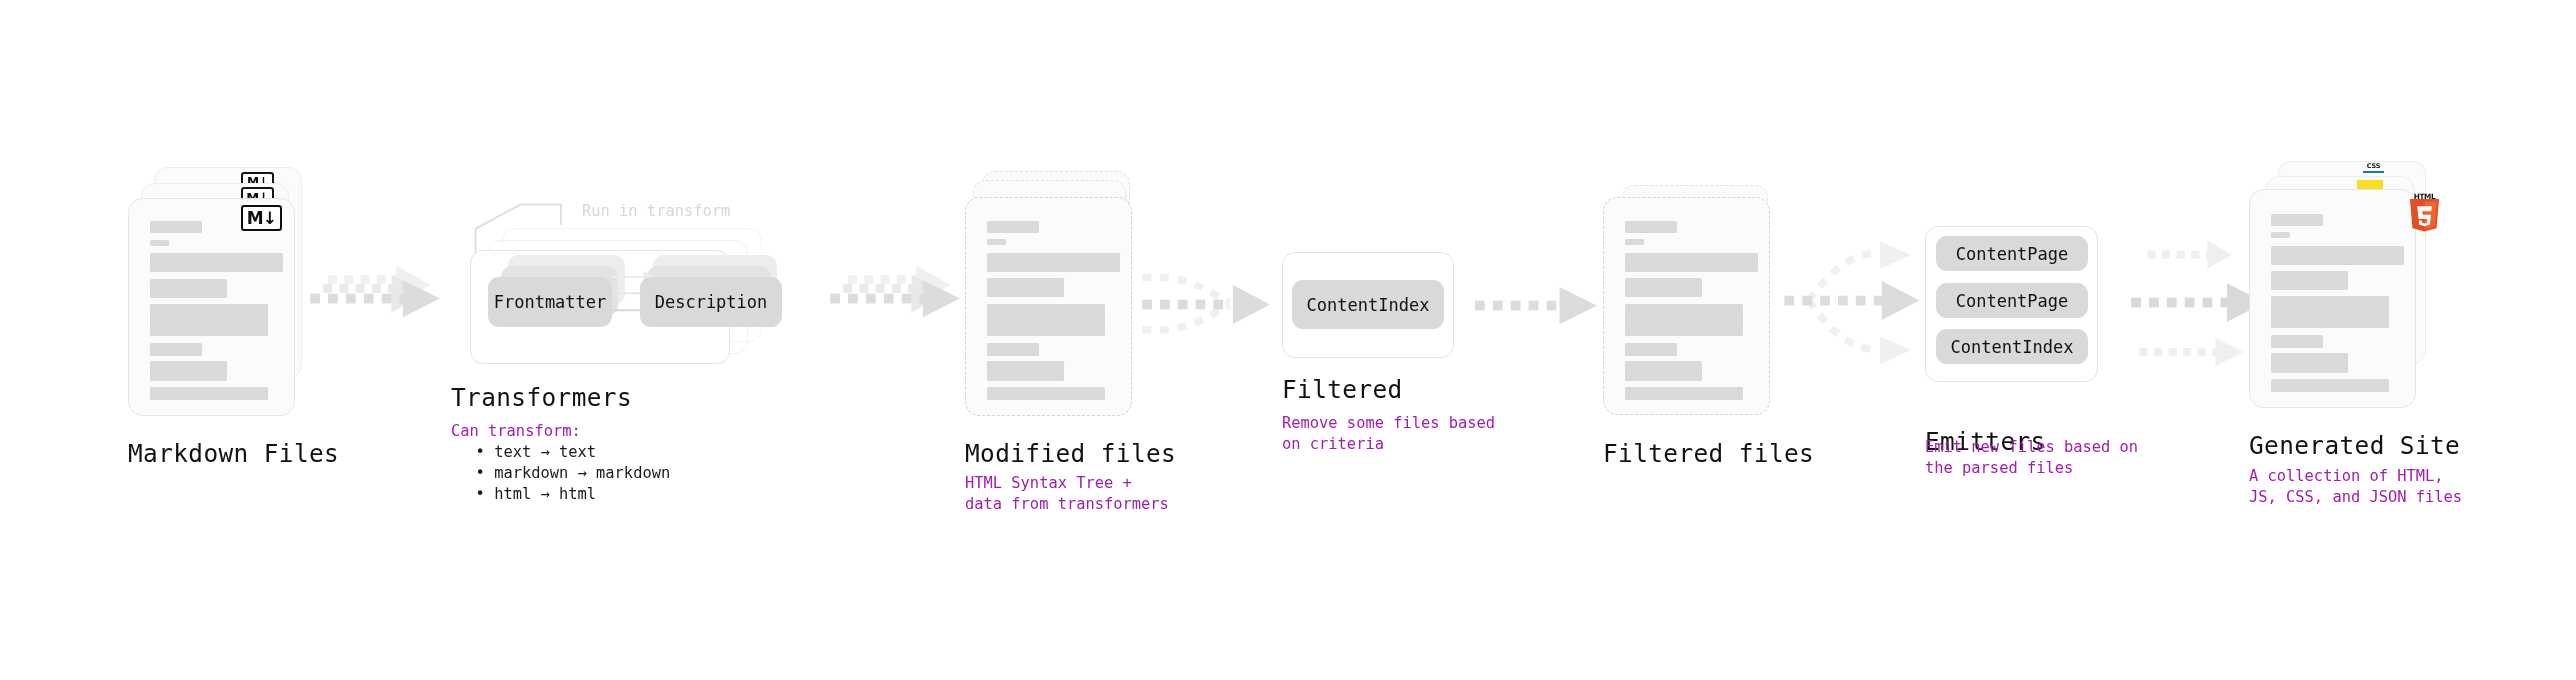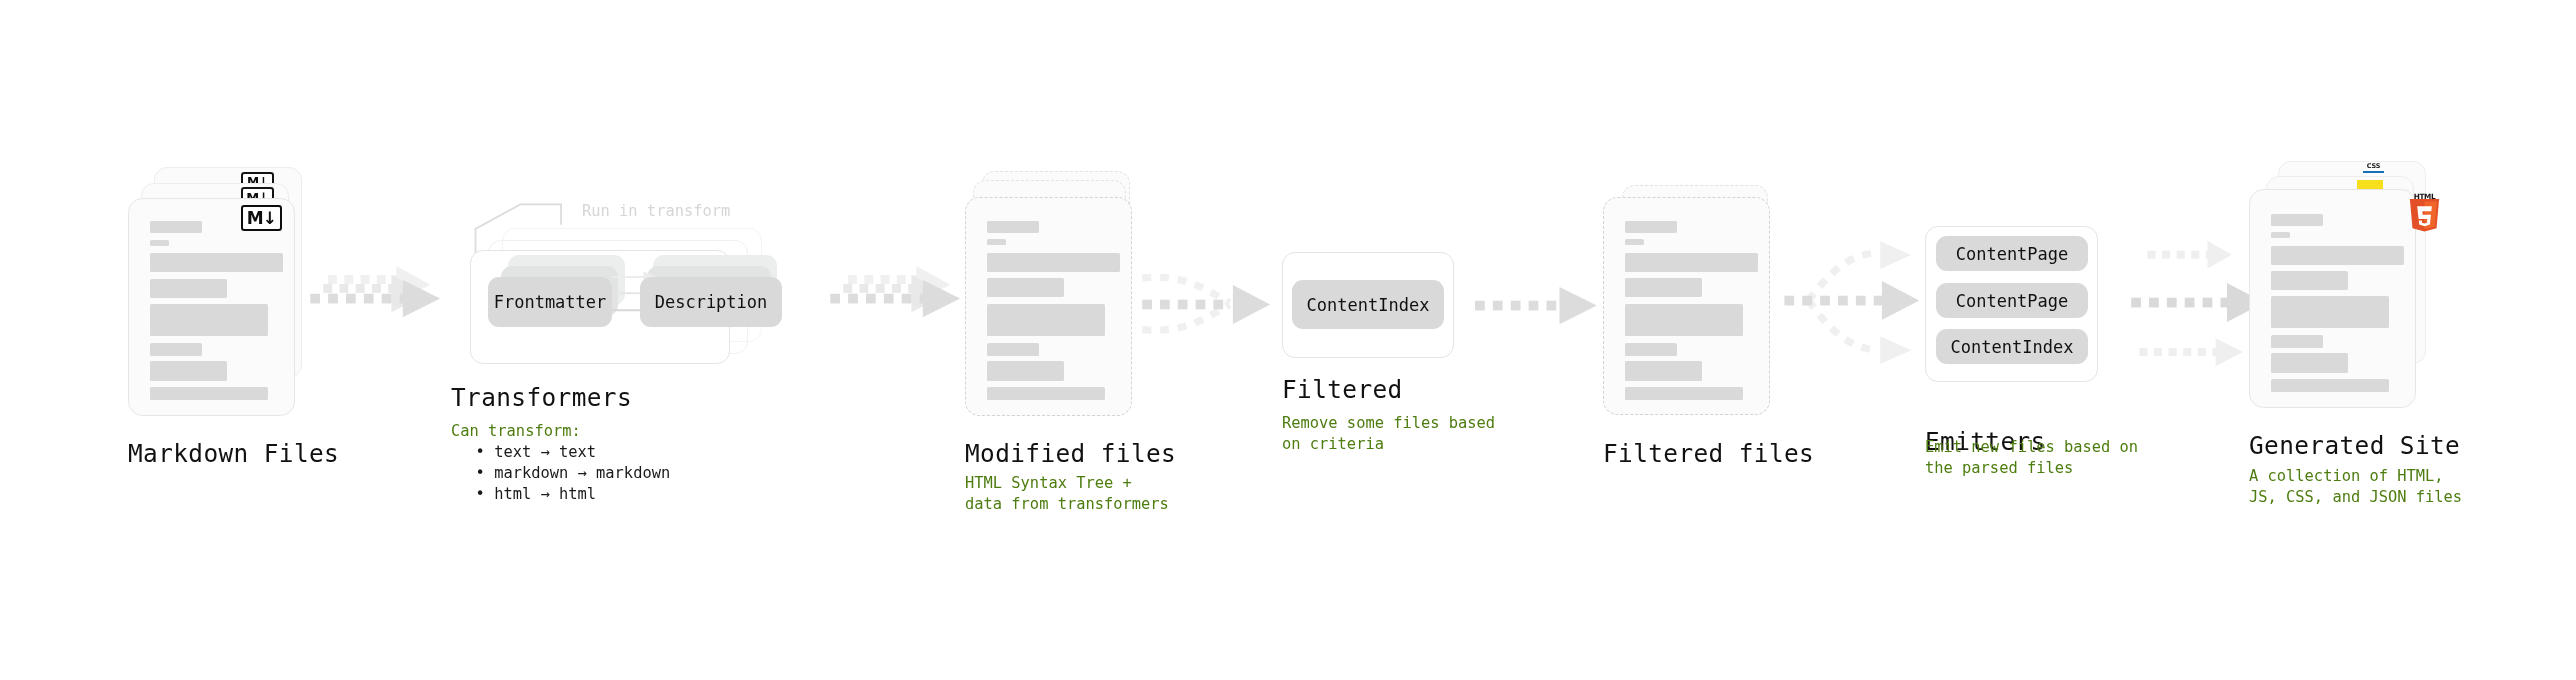--- a/index.html
+++ b/index.html
@@ -63,21 +63,21 @@
     position:absolute;
     font-size:24.4px;
     letter-spacing:0.4px;
     color:#111;
     white-space:nowrap;
   }
   .sub{
     position:absolute;
     font-size:15.4px;
     line-height:21px;
-    color:#4d7c0f;
+    color:#a21caf;
     white-space:pre;
   }
   .sublist{
     position:absolute;
     font-size:15.4px;
     line-height:21px;
     color:#1a1a1a;
   }
   .sublist .li{padding-left:14.6px;}
   .note{

